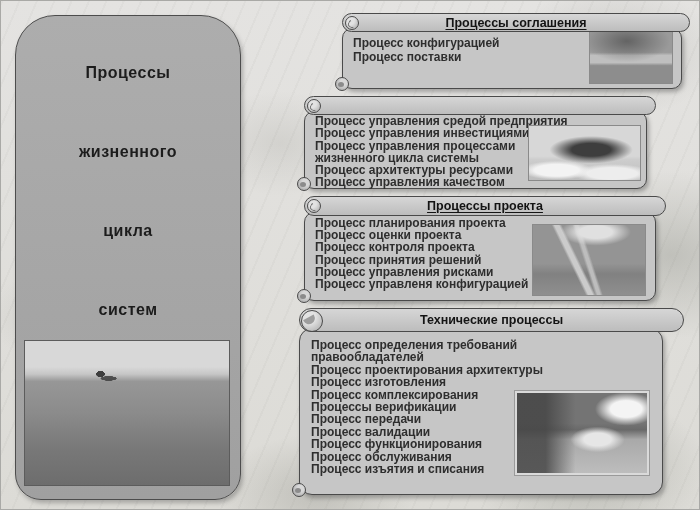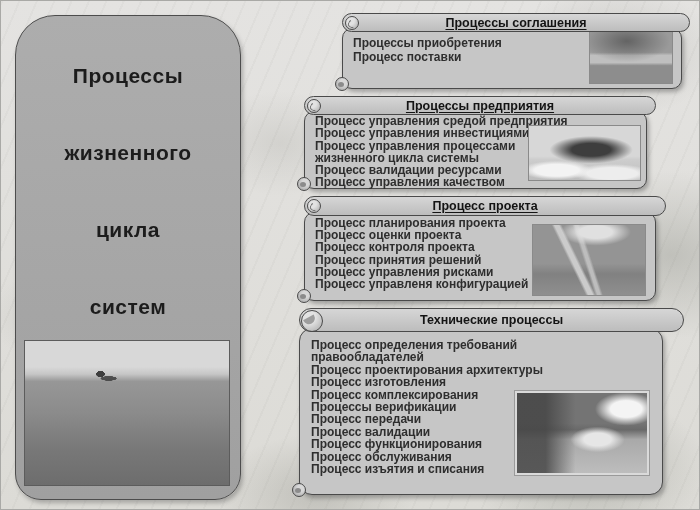--- a/index.html
+++ b/index.html
@@ -21,21 +21,21 @@
 
   
   .sidebar{
     position:absolute;left:14px;top:14px;width:224px;height:483px;
     background:linear-gradient(#adadad,#a0a0a0);
     border:1px solid #4d4d4d;border-radius:40px 40px 26px 26px;
     box-shadow:2px 3px 4px rgba(70,70,70,.35);
   }
   .side-words{position:absolute;left:0;right:0;top:48px;height:255px;
     display:flex;flex-direction:column;justify-content:space-between;align-items:center;}
-  .side-word{font-size:21px;font-weight:bold;color:#1c1c1c;letter-spacing:.5px;}
+  .side-word{font-size:16px;font-weight:bold;color:#1c1c1c;letter-spacing:.5px;}
   .photo{position:absolute;border:1px solid #8a8a8a;box-sizing:border-box;}
   .photo-noise{
     background:
       repeating-radial-gradient(circle at 22% 64%, rgba(255,255,255,.20) 0 2px, rgba(0,0,0,.13) 3px 5px, transparent 5px 9px),
       repeating-radial-gradient(circle at 70% 80%, rgba(255,255,255,.15) 0 2px, rgba(0,0,0,.10) 3px 6px, transparent 6px 11px);
   }
   .sidebar-photo{left:8px;top:324px;width:206px;height:146px;border-color:#5c5c5c;}
   .sidebar-photo .ph{position:absolute;inset:0;
     background:
       radial-gradient(7px 5px at 37% 23%, #3d3d3d 60%, transparent 65%),
@@ -140,55 +140,54 @@
     </div>
   </div>
 
   <section class="panel p1">
     <div class="pill">
       <span class="curl-top"></span>
       <span class="pill-title u">Процессы соглашения</span>
     </div>
     <div class="pbody">
       <div class="items">
-          <div class="proc-item">Процессы приобретения</div>
+          <div class="proc-item">Процесс конфигурацией</div>
           <div class="proc-item">Процесс поставки</div>
         </div>
       <div class="photo photo-noise photo1">
         <div class="ph"></div>
       </div>
       <span class="curl-bottom"></span>
     </div>
   </section>
 
   <section class="panel p2">
     <div class="pill">
       <span class="curl-top"></span>
-      <span class="pill-title u">Процессы предприятия</span>
     </div>
     <div class="pbody">
       <div class="items">
           <div class="proc-item">Процесс управления средой предприятия</div>
           <div class="proc-item">Процесс управления инвестициями</div>
           <div class="proc-item">Процесс управления процессами
 жизненного цикла системы</div>
-          <div class="proc-item">Процесс валидации ресурсами</div>
+          <div class="proc-item">Процесс архитектуры ресурсами</div>
           <div class="proc-item">Процесс управления качеством</div>
         </div>
       <div class="photo photo-noise photo2">
         <div class="ph"></div>
       </div>
       <span class="curl-bottom"></span>
     </div>
   </section>
 
   <section class="panel p3">
     <div class="pill">
       <span class="curl-top"></span>
-      <span class="pill-title u">Процесс проекта</span>
+      <span class="pill-title u">Процессы проекта</span>
     </div>
     <div class="pbody">
       <div class="items">
           <div class="proc-item">Процесс планирования проекта</div>
           <div class="proc-item">Процесс оценки проекта</div>
           <div class="proc-item">Процесс контроля проекта</div>
           <div class="proc-item">Процесс принятия решений</div>
           <div class="proc-item">Процесс управления рисками</div>
           <div class="proc-item">Процесс управленя конфигурацией</div>
         </div>

